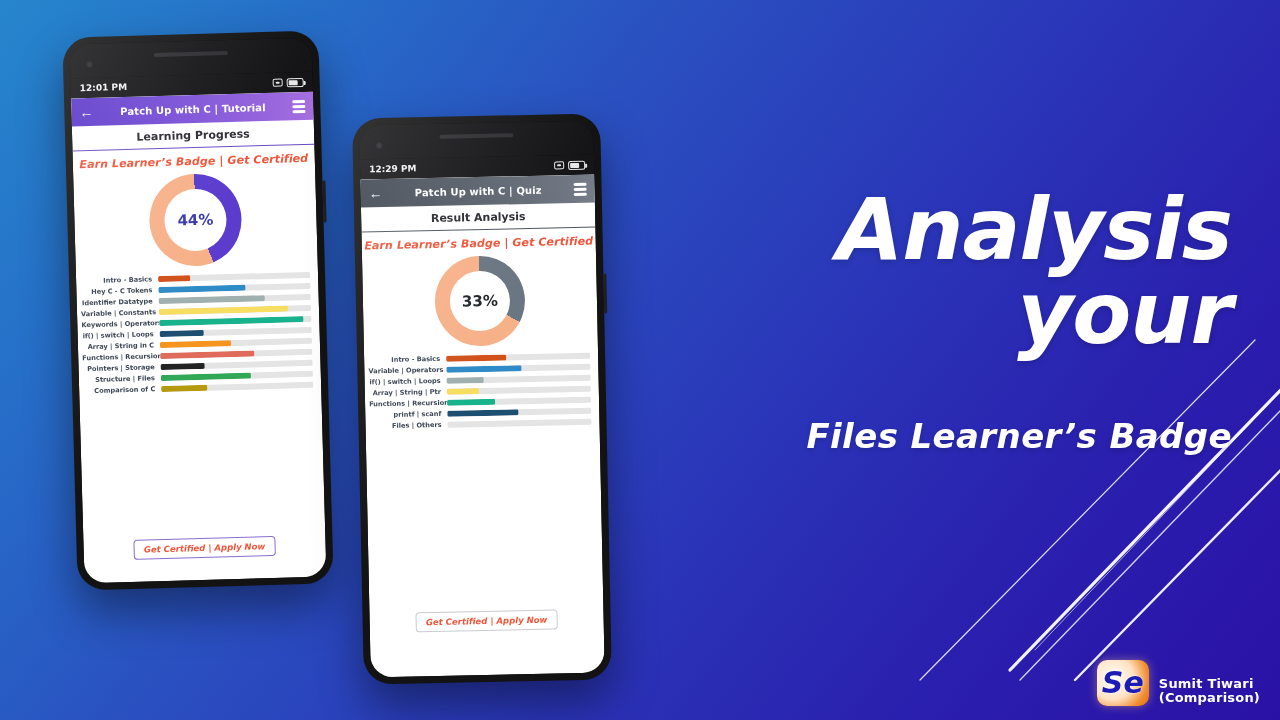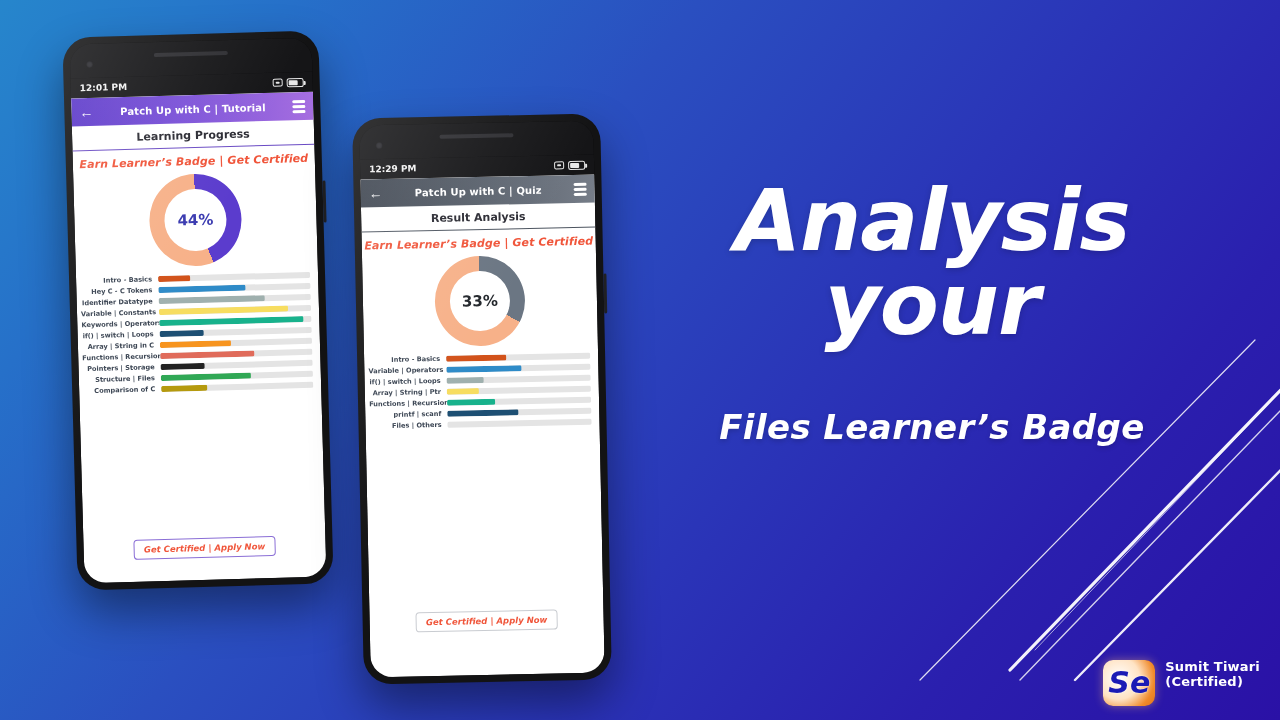--- a/index.html
+++ b/index.html
@@ -8,37 +8,37 @@
     font-family:"Liberation Sans", sans-serif;
     background:linear-gradient(128deg,#2686cc 0%, #2670c9 16%, #2a4fc0 38%, #2a35b8 60%, #2a1fae 80%, #2a11a6 100%);
     position:relative;
   }
 
   
   .deco-lines { position:absolute; right:0; top:280px; width:420px; height:420px; overflow:hidden; pointer-events:none; }
   .deco-lines svg { position:absolute; right:-40px; top:0; }
 
   
-  .copy { position:absolute; left:632px; top:178px; width:600px; text-align:center; }
+  .copy { position:absolute; left:632px; top:187px; width:600px; text-align:right; }
   .headline {
     color:#ffffff; font-weight:700; font-style:italic;
     font-size:86px; line-height:0.98; letter-spacing:-1px;
     font-family:"DejaVu Sans", sans-serif;
     text-shadow:0 2px 6px rgba(0,0,0,.18);
   }
   .headline .l2 { display:block; }
   .subline {
     margin-top:60px; color:#ffffff; font-weight:700; font-style:italic;
     font-size:34px; letter-spacing:.4px;
     font-family:"DejaVu Sans", sans-serif;
     text-shadow:0 2px 5px rgba(0,0,0,.18);
   }
 
   
-  .brand { position:absolute; right:20px; bottom:14px; display:flex; align-items:flex-start; gap:10px; }
+  .brand { position:absolute; right:20px; bottom:14px; display:flex; align-items:flex-end; gap:10px; }
   .brand-mark {
     width:52px; height:46px; border-radius:10px;
     display:flex; align-items:center; justify-content:center;
     font-family:"DejaVu Sans", sans-serif; font-weight:700; font-style:italic;
     font-size:30px; line-height:1;
     background:radial-gradient(circle at 30% 40%, #ffffff 0%, #ffe3c4 46%, #f08a2a 78%, #e0751a 100%);
     color:#1b1bb5;
     text-shadow:0 0 2px #fff;
     box-shadow:0 0 10px rgba(255,190,120,.45);
   }
@@ -132,21 +132,21 @@
   <div class="headline">
     <span>Analysis your</span>
   </div>
   <div class="subline">Files Learner’s Badge</div>
 </div>
 
 <div class="brand">
   <div class="brand-mark">Se</div>
   <div class="brand-text">
     <div>Sumit Tiwari</div>
-    <div>(Certified)</div>
+    <div>(Comparison)</div>
   </div>
 </div>
 
 <div class="phone" id="phone1">
   <div class="side-btn" style="top:150px;height:42px;"></div>
   <div class="bezel">
     <div class="notchbar">
       <div class="speaker"></div>
       <div class="camdot"></div>
     </div>

